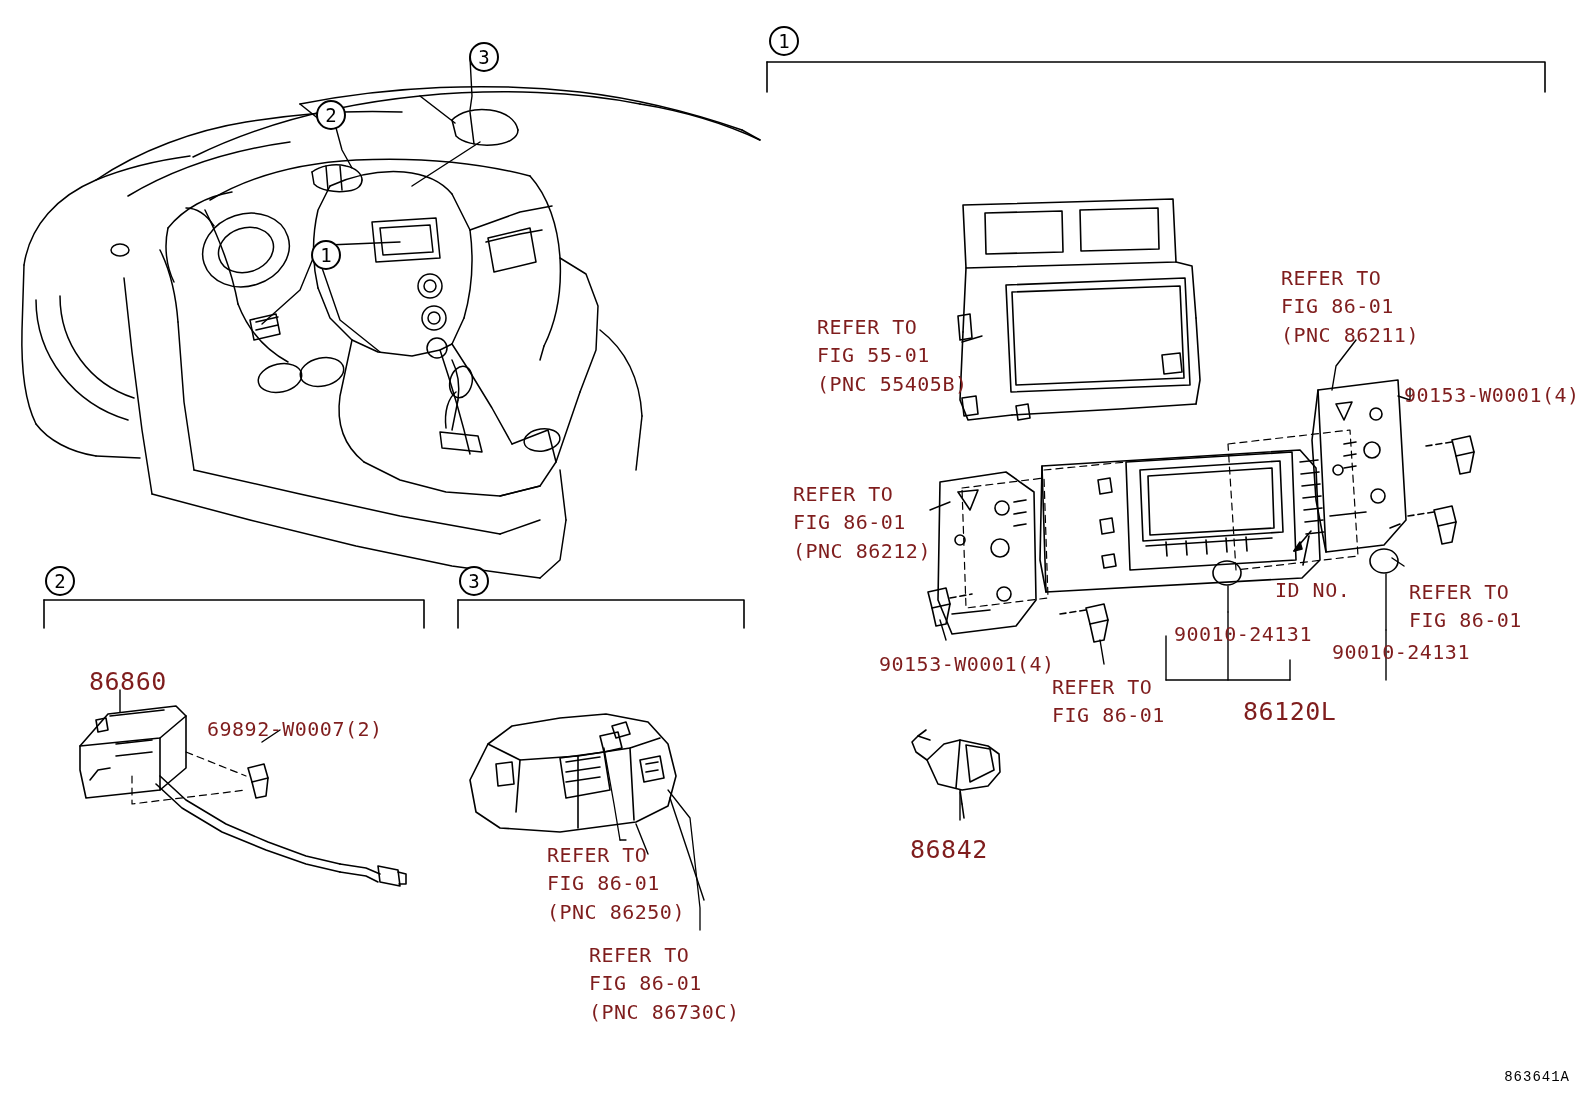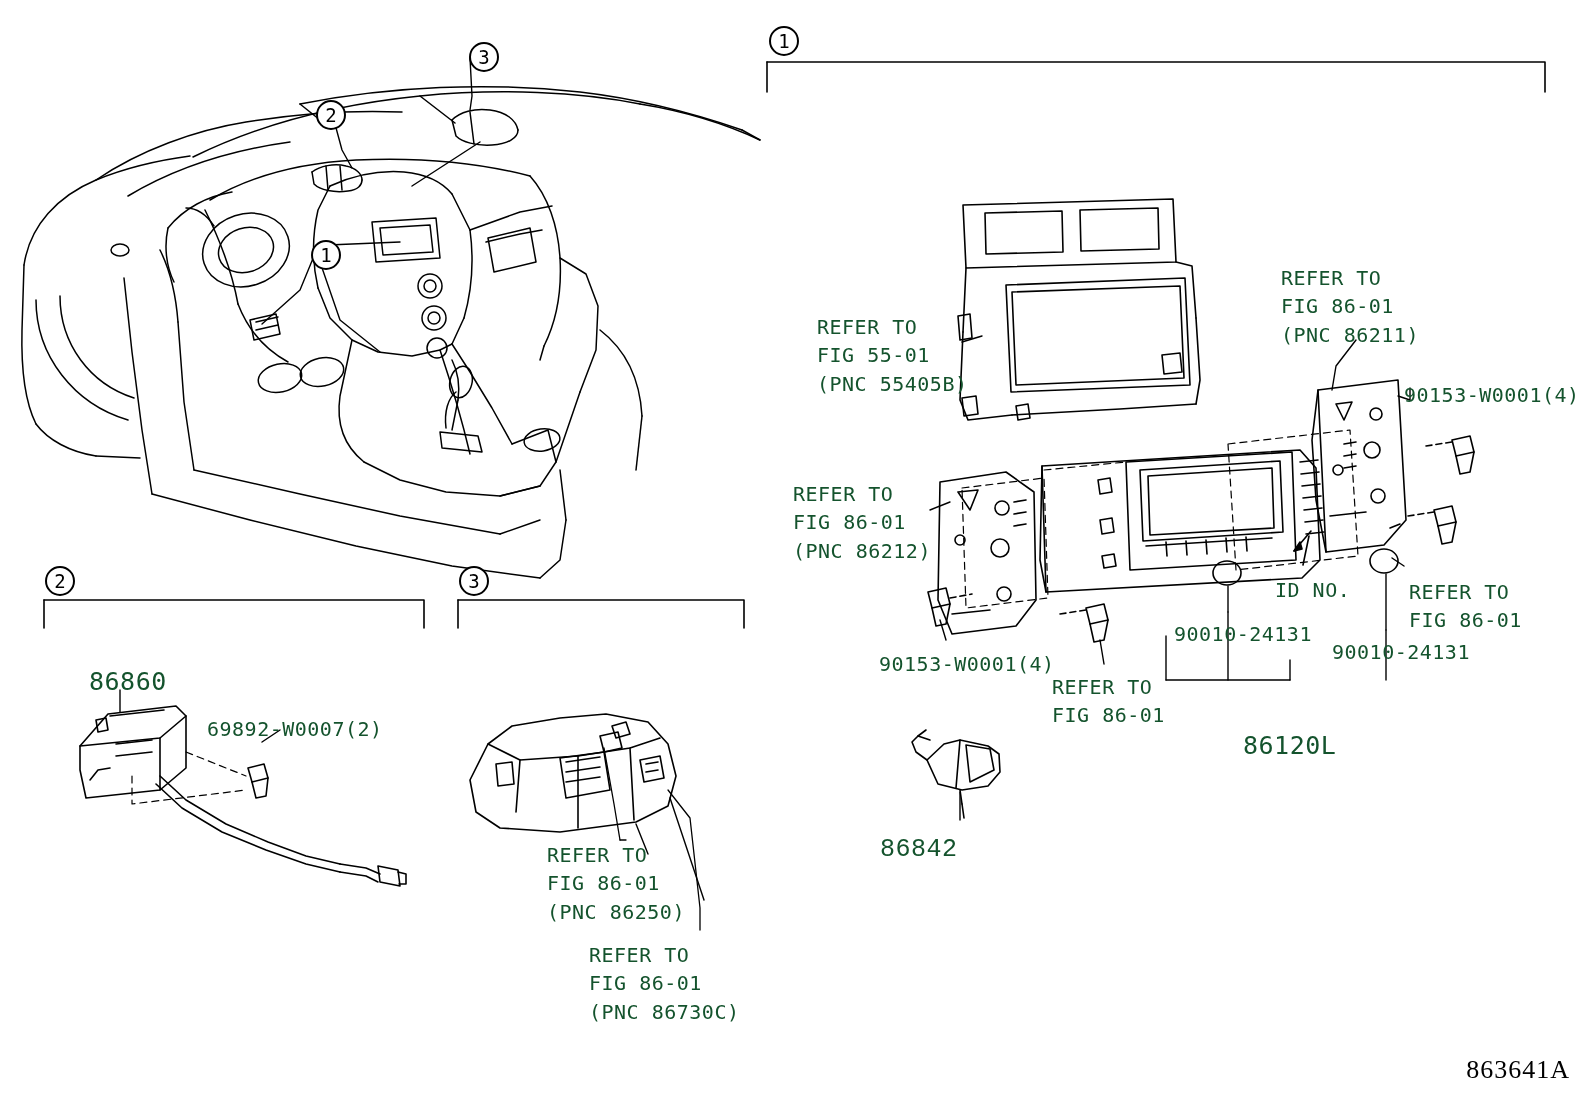--- a/index.html
+++ b/index.html
@@ -24,21 +24,21 @@
     height: 1099px;
     pointer-events: none;
   }
   .lbl {
     position: absolute;
     font-family: "DejaVu Sans Mono", monospace;
     font-size: 20px;
     letter-spacing: 0.5px;
     line-height: 1.42;
     white-space: pre;
-    color: #14532d;
+    color: #7f1d1d;
   }
   .lbl.big {
     font-size: 25px;
   }
   .callout {
     position: absolute;
     width: 30px;
     height: 30px;
     border: 2px solid #000;
     border-radius: 50%;
@@ -47,22 +47,22 @@
     display: flex;
     align-items: center;
     justify-content: center;
     background: #fff;
     box-sizing: border-box;
   }
   .figcode {
     position: absolute;
     right: 22px;
     bottom: 14px;
-    font-size: 26px;
-    font-family: Liberation Serif, serif;
+    font-size: 14px;
+    font-family: Liberation Mono, monospace;
     letter-spacing: 1px;
   }
 </style>
 </head>
 <body>
 
 <div id="page">
 
   <svg class="layer" viewBox="0 0 1592 1099">
     <g fill="none" stroke="#000" stroke-width="1.6" stroke-linejoin="round" stroke-linecap="round">
@@ -431,22 +431,22 @@
 FIG 86-01
 (PNC 86212)</div>
   <div class="lbl" style="left:1275px; top:576px;">ID NO.</div>
   <div class="lbl" style="left:1409px; top:578px;">REFER TO
 FIG 86-01</div>
   <div class="lbl" style="left:879px; top:650px;">90153-W0001(4)</div>
   <div class="lbl" style="left:1052px; top:673px;">REFER TO
 FIG 86-01</div>
   <div class="lbl" style="left:1174px; top:620px;">90010-24131</div>
   <div class="lbl" style="left:1332px; top:638px;">90010-24131</div>
-  <div class="lbl big" style="left:1243px; top:694px;margin-top:34px;">86120L</div>
-  <div class="lbl big" style="left:880px; top:832px;font-family:Liberation Mono, monospace;">86842</div>
+  <div class="lbl big" style="left:1243px; top:694px;">86120L</div>
+  <div class="lbl big" style="left:910px; top:832px;">86842</div>
   <div class="lbl big" style="left:89px; top:664px;">86860</div>
   <div class="lbl" style="left:207px; top:715px;">69892-W0007(2)</div>
   <div class="lbl" style="left:547px; top:841px;">REFER TO
 FIG 86-01
 (PNC 86250)</div>
   <div class="lbl" style="left:589px; top:941px;">REFER TO
 FIG 86-01
 (PNC 86730C)</div>
 
   <div class="figcode">863641A</div>

